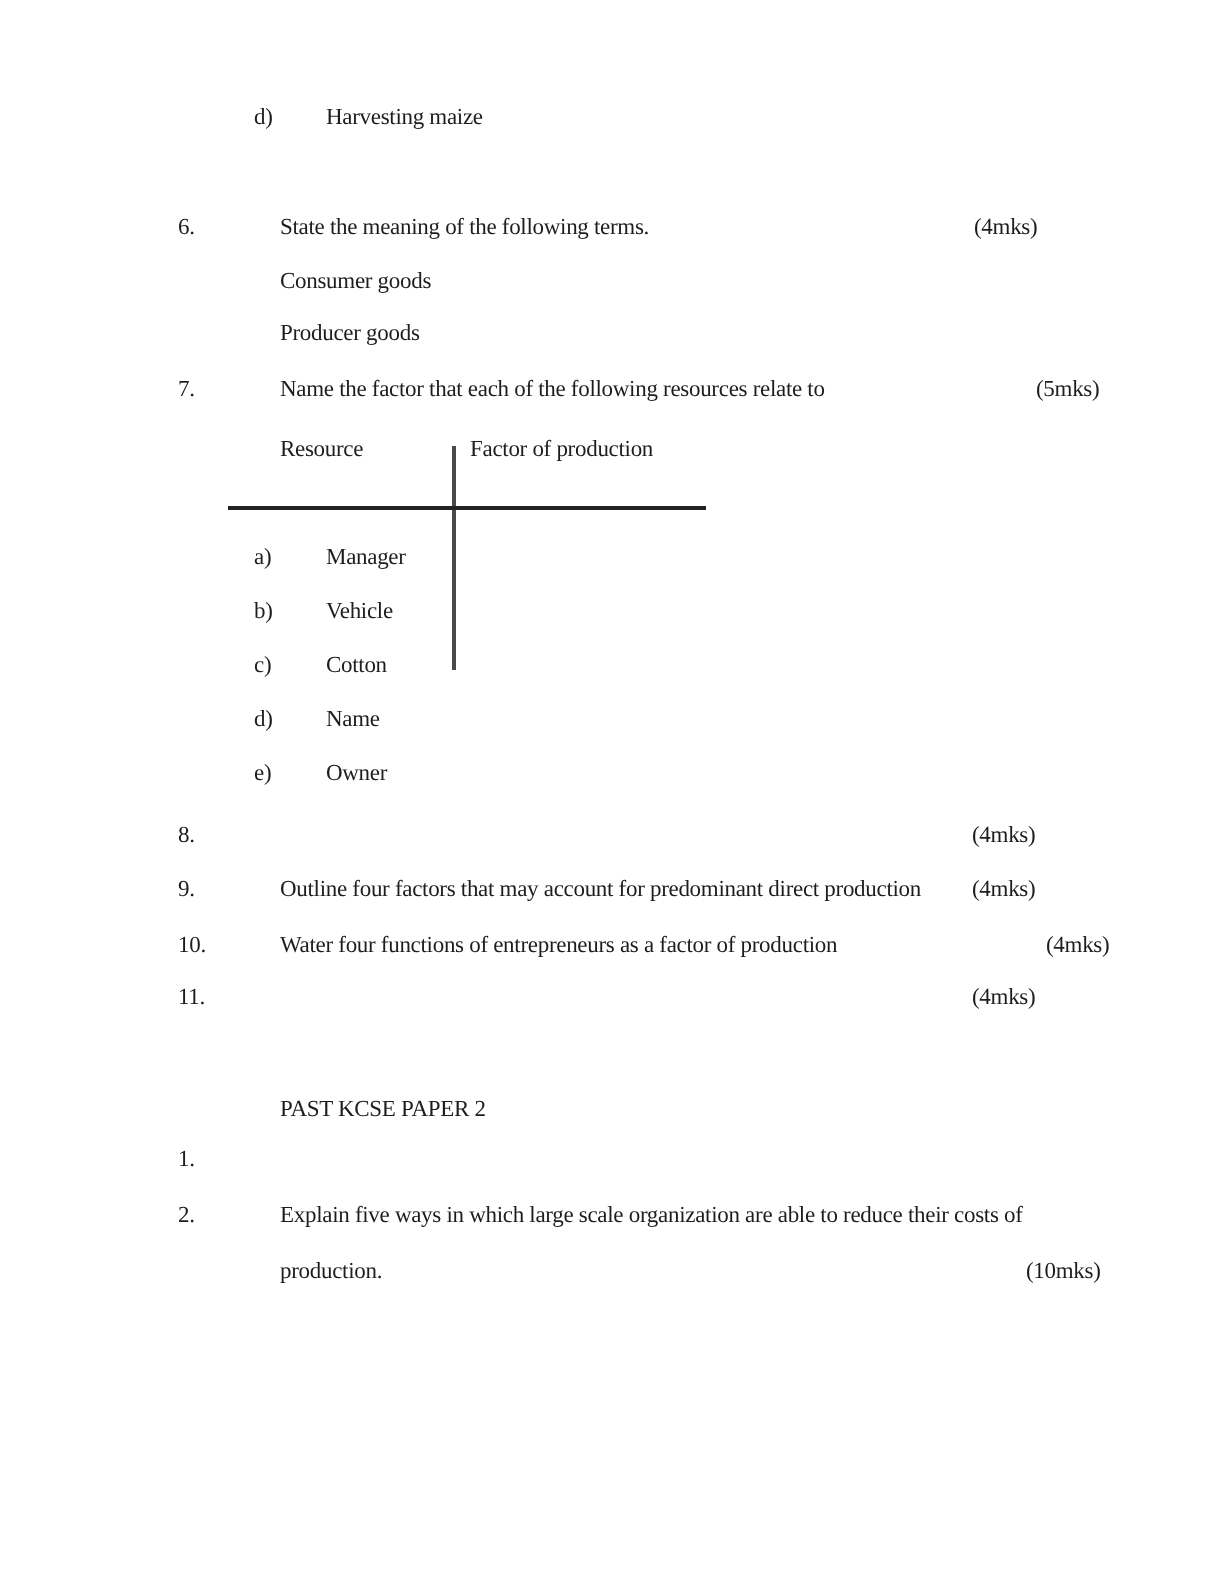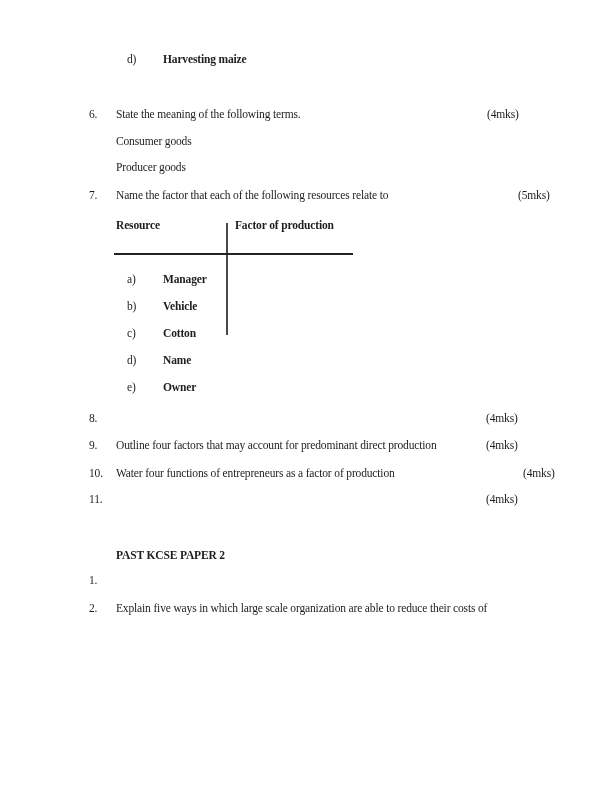--- a/index.html
+++ b/index.html
@@ -23,24 +23,24 @@
     left: 0;
     width: 612px;
     height: 16px;
   }
   .line span {
     position: absolute;
     top: 0;
     white-space: nowrap;
   }
   .num      { left: 89px; }
-  .txt      { left: 116px; }
+  .txt      { left: 140px; }
   .sublabel { left: 127px; }
-  .subtxt   { left: 163px; font-weight: bold; }
-  .bold     { font-weight: bold; }
+  .subtxt   { left: 163px; }
+  .bold     { font-weight: normal; }
   .marks    {  }
   .vrule {
     position: absolute;
     left: 226px;
     top: 223px;
     width: 1.5px;
     height: 112px;
     background: #4a4a4a;
   }
   .hrule {
@@ -131,14 +131,18 @@
     <span class="txt bold">PAST KCSE PAPER 2</span>
   </div>
 
   <div class="line" style="top:574px">
     <span class="num">1.</span>
   </div>
   <div class="line" style="top:602px">
     <span class="num">2.</span>
     <span class="txt">Explain five ways in which large scale organization are able to reduce their costs of</span>
   </div>
+  <div class="line" style="top:630px">
+    <span class="txt">production.</span>
+    <span class="marks" style="left:513px">(10mks)</span>
+  </div>
 
 </div>
 
 </body></html>

